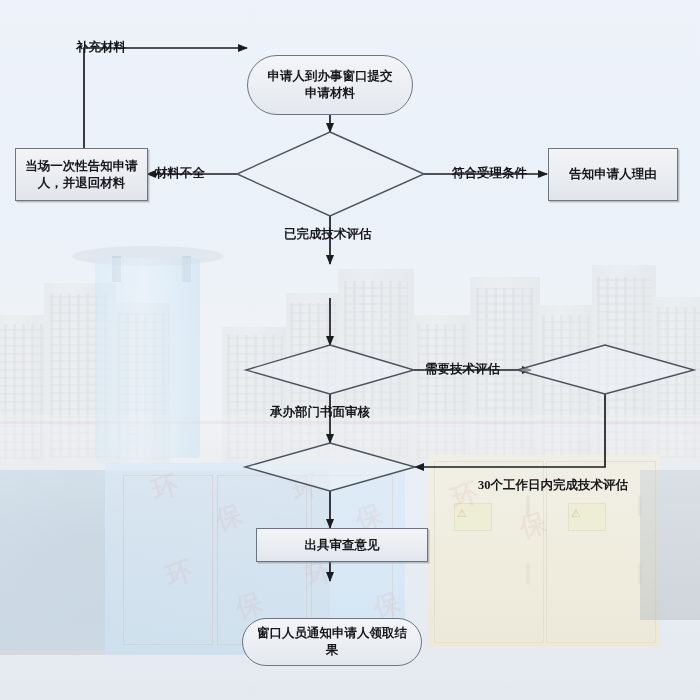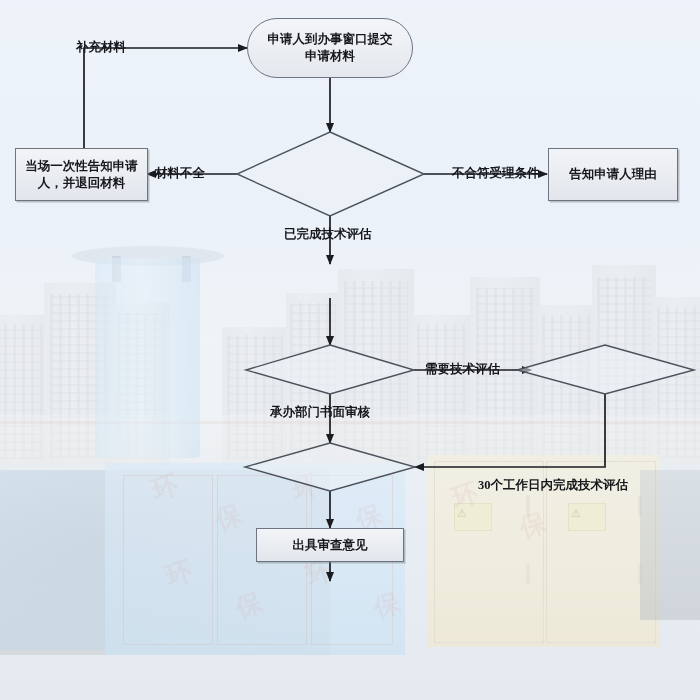--- a/index.html
+++ b/index.html
@@ -138,20 +138,21 @@
     border:1px solid #6d7580;
     background:linear-gradient(#f2f4f7,#e2e6ec);
     box-shadow:1.5px 1.5px 0 rgba(120,128,138,.45);
     padding:2px 6px;
   }
   .node.stadium{
     border:1px solid #6d7580;
     background:linear-gradient(#f3f5f8,#e4e8ee);
     border-radius:34px;
     padding:2px 14px;
+    margin-top:37px;
   }
   .edge-label{
     position:absolute;
     font-size:12.5px;
     font-weight:bold;
     color:#15171b;
     white-space:nowrap;
     line-height:1;
   }
 
@@ -294,30 +295,33 @@
   </div>
 
   <div class="diamond-label" style="left:545px; top:357px; width:120px; height:26px;">
     <span>技术评估</span>
   </div>
 
   <div class="diamond-label" style="left:250px; top:455px; width:160px; height:26px;">
     <span>承办部门书面审核</span>
   </div>
 
-  <div class="node rect" style="left:256px; top:528px; width:148px; height:34px;">
+  <div class="node rect" style="left:256px; top:528px; width:172px; height:34px;">
     <span>出具审查意见</span>
   </div>
 
+  <div class="node stadium" style="left:242px; top:581px; width:180px; height:48px;">
+    <span>窗口人员通知申请人领取结果</span>
+  </div>
 
   <span class="edge-label" style="left:76px; top:41px;">补充材料</span>
 
   <span class="edge-label" style="left:155px; top:167px;">材料不全</span>
 
-  <span class="edge-label" style="left:452px; top:167px;">不合符受理条件</span>
+  <span class="edge-label" style="left:452px; top:167px;">符合受理条件</span>
 
   <span class="edge-label" style="left:284px; top:228px;">已完成技术评估</span>
 
   <span class="edge-label" style="left:425px; top:363px;">需要技术评估</span>
 
   <span class="edge-label" style="left:270px; top:406px;">承办部门书面审核</span>
 
   <span class="edge-label" style="left:478px; top:479px;">30个工作日内完成技术评估</span>
 
 

